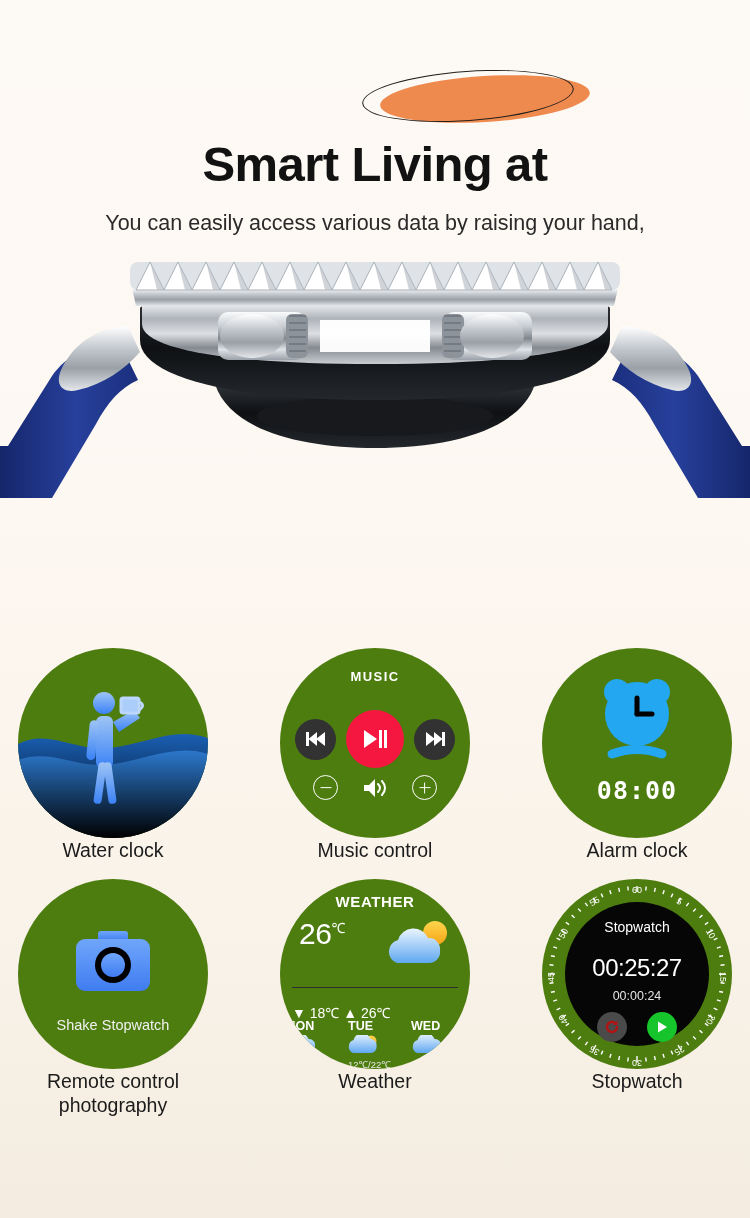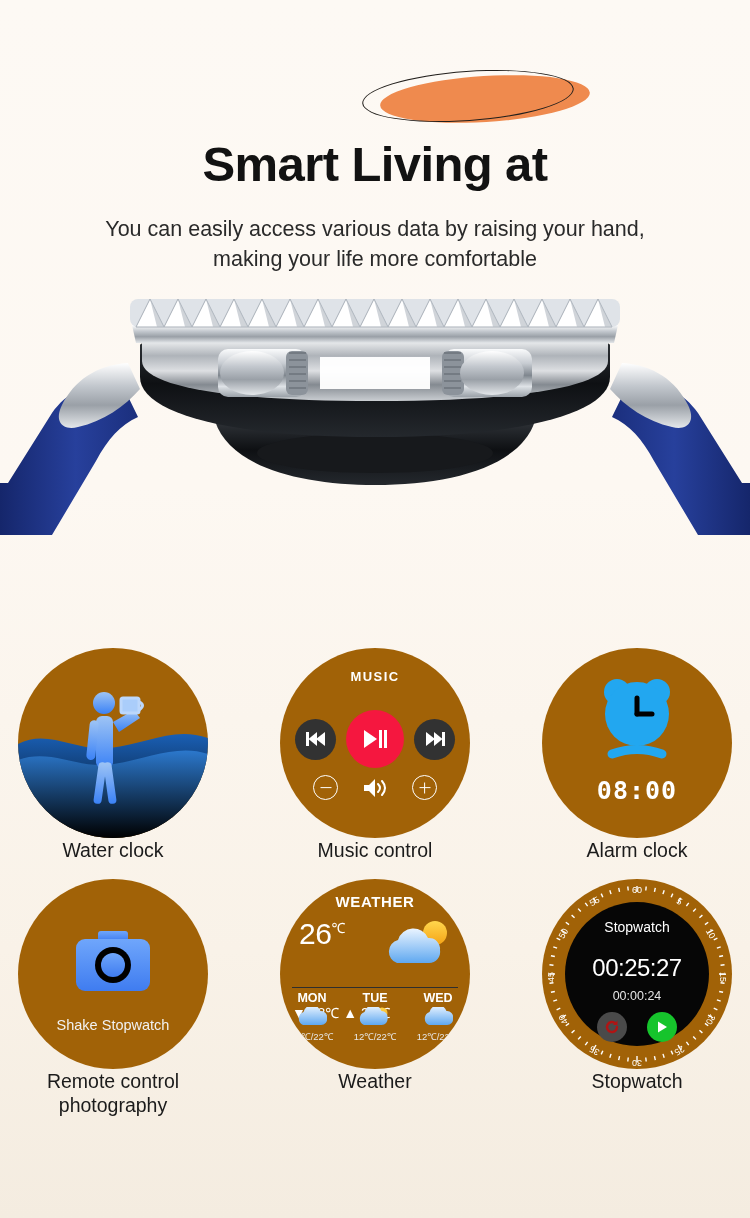--- a/index.html
+++ b/index.html
@@ -50,21 +50,21 @@
   .headline{
     margin-top:6px;
     text-align:center;
     font-size:49px;
     font-weight:bold;
     line-height:1.18;
     letter-spacing:-.6px;
     color:#121212;
   }
   .subhead{
-    margin-top:20px;
+    margin-top:14px;
     text-align:center;
     font-size:21.5px;
     line-height:1.42;
     color:#2a2a2a;
   }
 
   
   .hero{
     position:relative;
     width:750px; height:250px;
@@ -86,21 +86,21 @@
   .row + .row{ margin-top:17px; }
   .cell{
     width:226px;
     display:flex;
     flex-direction:column;
     align-items:center;
   }
   .face{
     width:190px; height:190px;
     border-radius:50%;
-    background:#a16207;
+    background:#4d7c0f;
     position:relative;
     overflow:hidden;
     flex:none;
   }
   .caption{
     font-size:19.5px;
     line-height:1.24;
     text-align:center;
     color:#1b1b1b;
   }
@@ -177,21 +177,21 @@
   }
   .wx-icon-main{ position:absolute; top:40px; right:17px; }
   .wx-divider{
     position:absolute; top:108px; left:12px; right:12px;
     height:1px; background:#2e2e2e;
   }
   .wx-days{
     position:absolute; top:112px; left:0; width:100%;
     display:flex; justify-content:center; gap:9px;
   }
-  .wx-day{ width:54px; text-align:center; }
+  .wx-day{ width:54px; text-align:left;margin-top:28px; }
   .wx-dayname{ color:#fff; font-size:12.5px; font-weight:bold; }
   .wx-dayicon{ height:22px; margin:2px 0 1px; }
   .wx-daytemp{ color:#e8e8e8; font-size:9.5px; white-space:nowrap; }
 
   
   .sw-dial{ position:absolute; inset:0; }
   .sw-title{
     position:absolute; top:40px; left:0; width:100%;
     text-align:center; color:#fff; font-size:14px;
   }
@@ -222,21 +222,20 @@
   <div class="eyebrow-ellipse-fill"></div>
   <div class="eyebrow-ellipse-stroke"></div>
 </div>
 
 <div class="headline">
   <div>Smart Living at</div>
 </div>
 
 <div class="subhead">
   <div>You can easily access various data by raising your hand,</div>
-  <div>making your life more comfortable</div>
 </div>
 
 <div class="hero">
 <svg width="750" height="250" viewBox="0 0 750 250">
   <defs>
     <linearGradient id="steel" x1="0" y1="0" x2="0" y2="1">
       <stop offset="0%" stop-color="#f2f4f6"></stop>
       <stop offset="22%" stop-color="#b9bec4"></stop>
       <stop offset="48%" stop-color="#eceef1"></stop>
       <stop offset="72%" stop-color="#8d939a"></stop>

